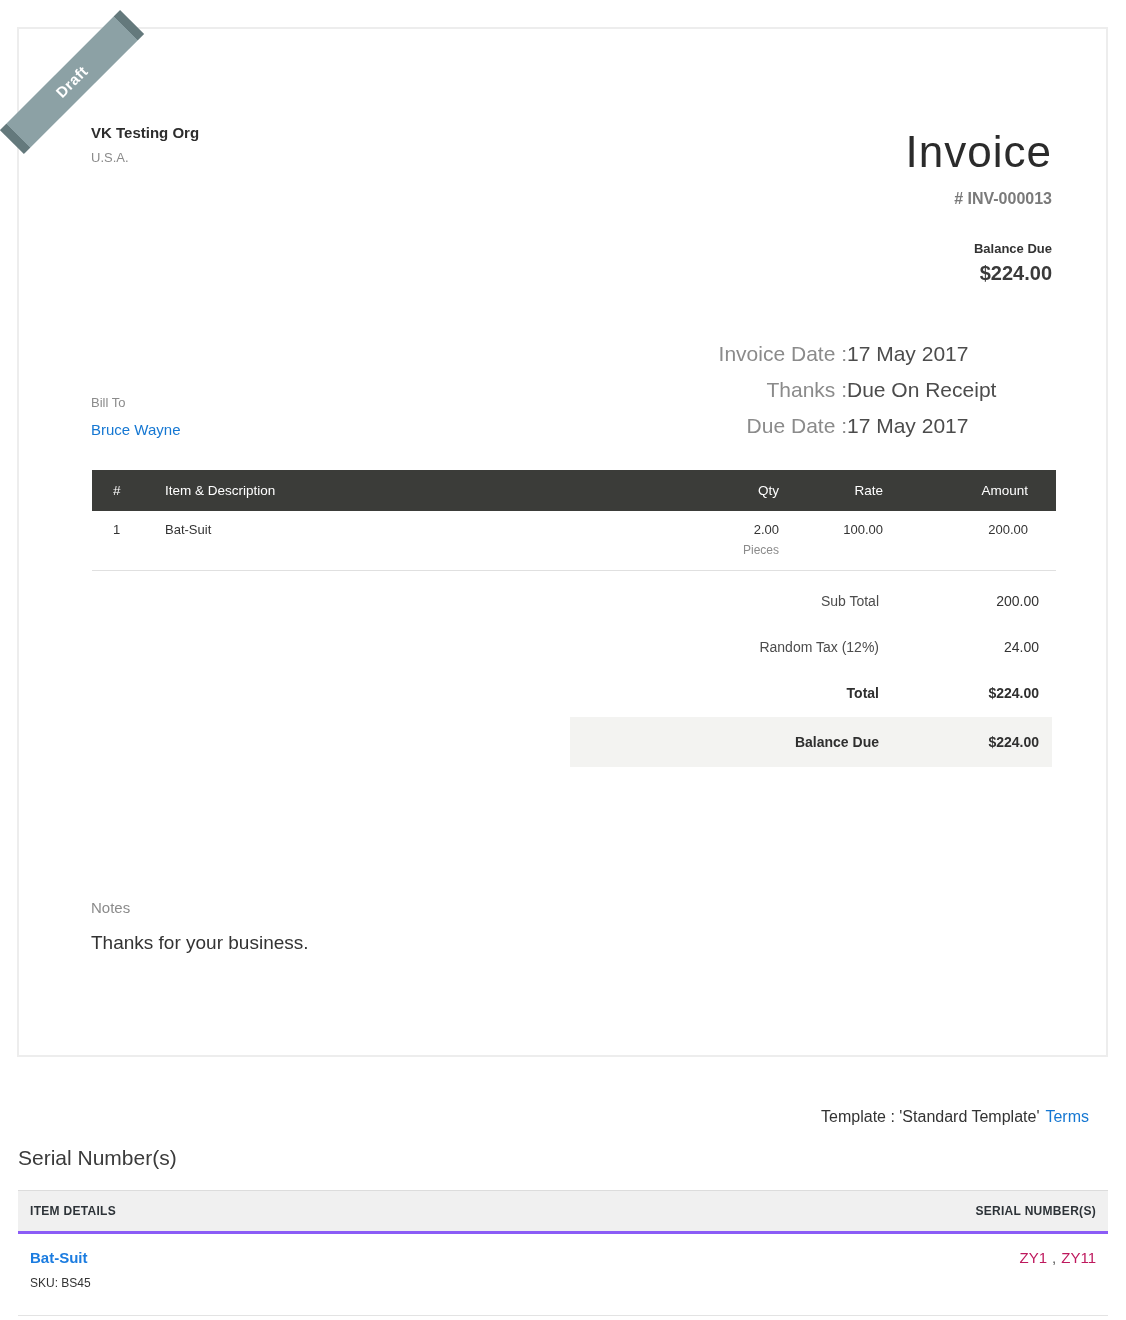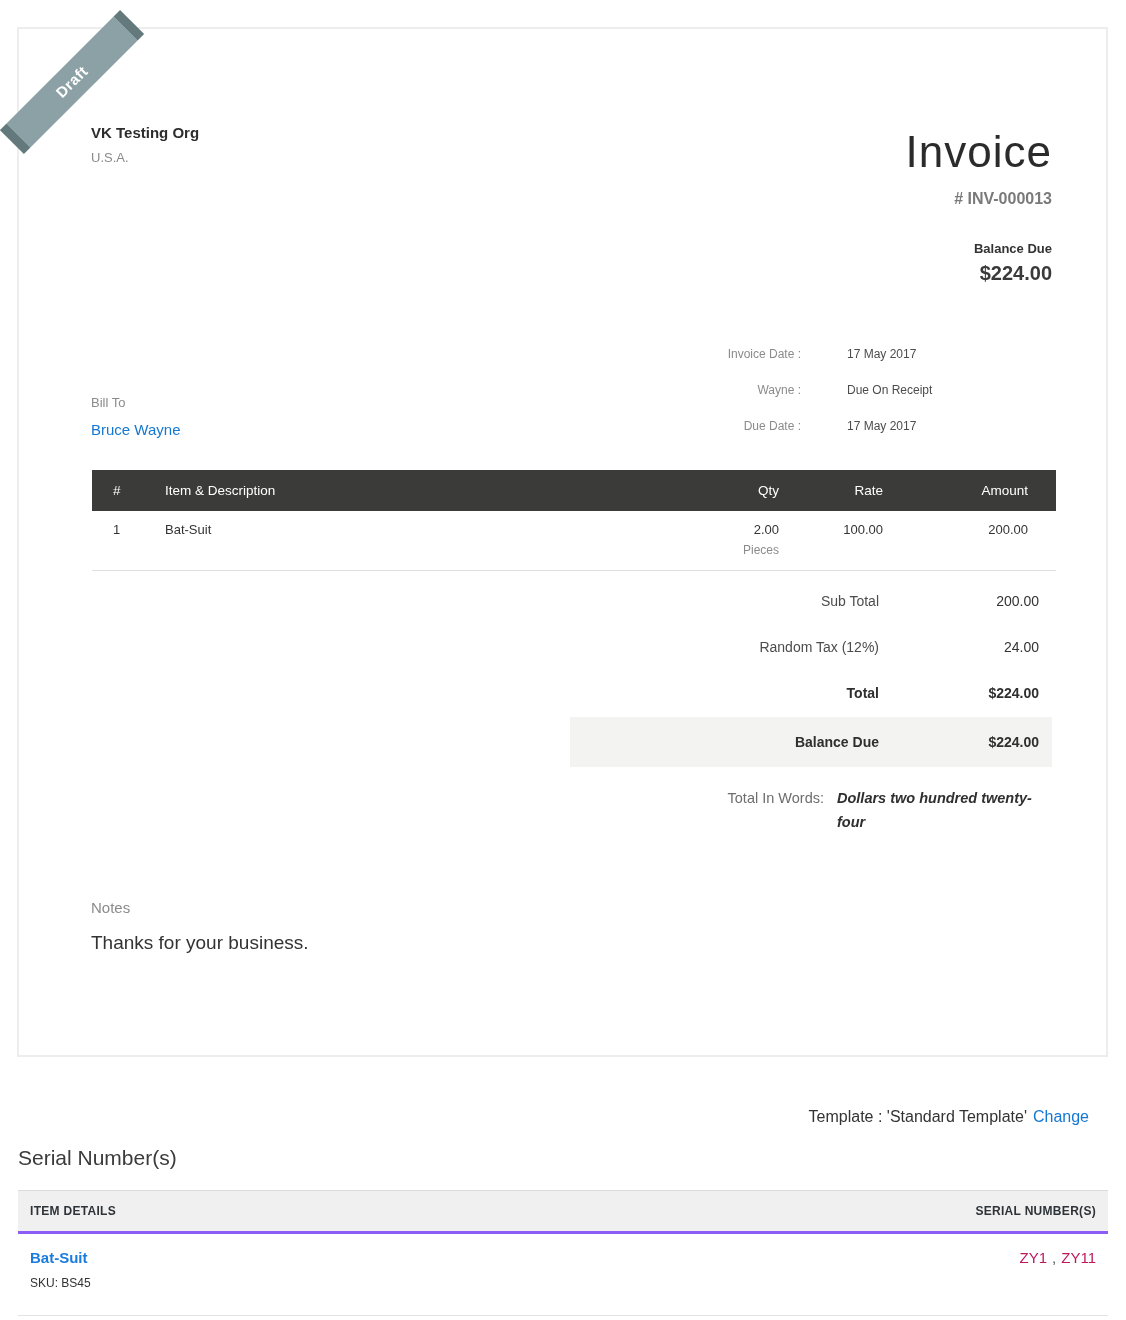--- a/index.html
+++ b/index.html
@@ -38,21 +38,21 @@
   .org-name{font-size:15px;font-weight:bold;color:#2d2d2d;}
   .org-country{font-size:13px;color:var(--muted);margin-top:9px;}
   .inv-head{position:absolute;right:54px;top:98px;text-align:right;}
   .inv-title{font-size:44px;line-height:50px;font-weight:200;color:#2b2b2b;letter-spacing:1px;}
   .inv-number{font-size:16px;font-weight:bold;color:#7a7a7a;margin-top:13px;}
   .balance-block{position:absolute;right:54px;top:212px;text-align:right;}
   .balance-label{font-size:13px;font-weight:bold;color:#333;}
   .balance-value{font-size:20px;font-weight:bold;color:#3a3a3a;margin-top:6px;}
   
   .meta{position:absolute;right:54px;top:315px;width:420px;}
-  .meta-row{display:flex;margin-bottom:16px;line-height:20px;font-size:12px;gap:46px;}
+  .meta-row{display:flex;margin-bottom:16px;line-height:20px;font-size:21px;}
   .meta-label{flex:1;text-align:right;color:var(--muted);}
   .meta-value{width:205px;text-align:left;color:#4c4c4c;}
   
   .billto{position:absolute;left:72px;top:366px;}
   .billto-label{font-size:13px;color:var(--muted);}
   .billto-name{font-size:15px;color:var(--accent);margin-top:11px;text-decoration:none;display:inline-block;cursor:pointer;}
   
   .items{position:absolute;left:73px;top:441px;width:964px;}
   .items-head{display:flex;background:var(--table-header-bg);color:#fff;font-size:13.5px;padding:13px 0;}
   .items-row{display:flex;font-size:13px;padding:11px 0 13px;border-bottom:1px solid #e0e0e0;}
@@ -117,21 +117,21 @@
     <div class="balance-label">Balance Due</div>
     <div class="balance-value">$224.00</div>
   </div>
 
   <div class="meta">
     <div class="meta-row">
       <div class="meta-label">Invoice Date :</div>
       <div class="meta-value">17 May 2017</div>
     </div>
     <div class="meta-row">
-      <div class="meta-label">Wayne :</div>
+      <div class="meta-label">Thanks :</div>
       <div class="meta-value">Due On Receipt</div>
     </div>
     <div class="meta-row">
       <div class="meta-label">Due Date :</div>
       <div class="meta-value">17 May 2017</div>
     </div>
   </div>
 
   <div class="billto">
     <div class="billto-label">Bill To</div>
@@ -170,33 +170,29 @@
     <div class="t-row bold">
       <div class="t-label">Total</div>
       <div class="t-value">$224.00</div>
     </div>
     <div class="t-row bold highlight">
       <div class="t-label">Balance Due</div>
       <div class="t-value">$224.00</div>
     </div>
   </div>
 
-  <div class="words">
-    <div class="words-label">Total In Words:</div>
-    <div class="words-value">Dollars two hundred twenty-four</div>
-  </div>
 
   <div class="notes">
     <div class="notes-label">Notes</div>
     <div class="notes-text">Thanks for your business.</div>
   </div>
 
 </div>
 
-<div class="template-line"><span>Template : 'Standard Template'</span><a class="change-link">Change</a>
+<div class="template-line"><span>Template : 'Standard Template'</span><a class="change-link">Terms</a>
 </div>
 
 <div class="serials-heading">Serial Number(s)</div>
 
 <div class="serials-table">
   <div class="serials-head">
     <div class="sh-left">ITEM DETAILS</div>
     <div class="sh-right">SERIAL NUMBER(S)</div>
   </div>
   <div class="serials-row">

